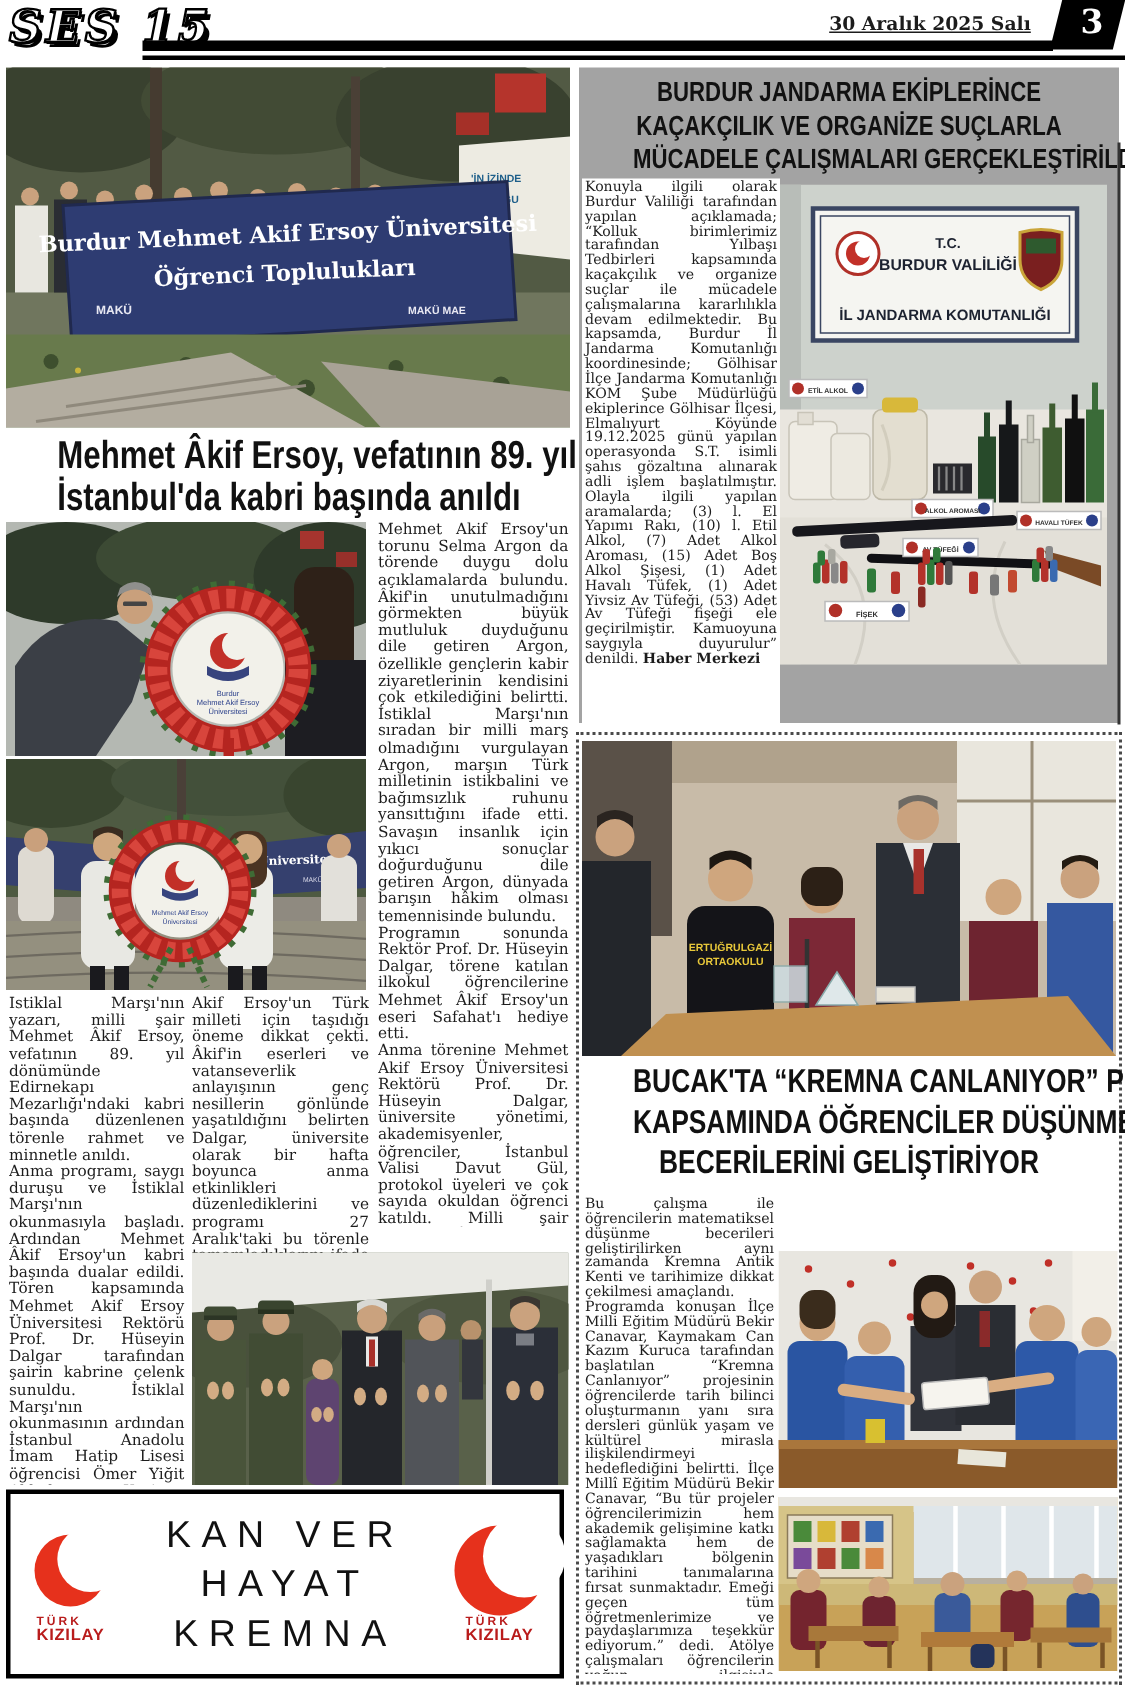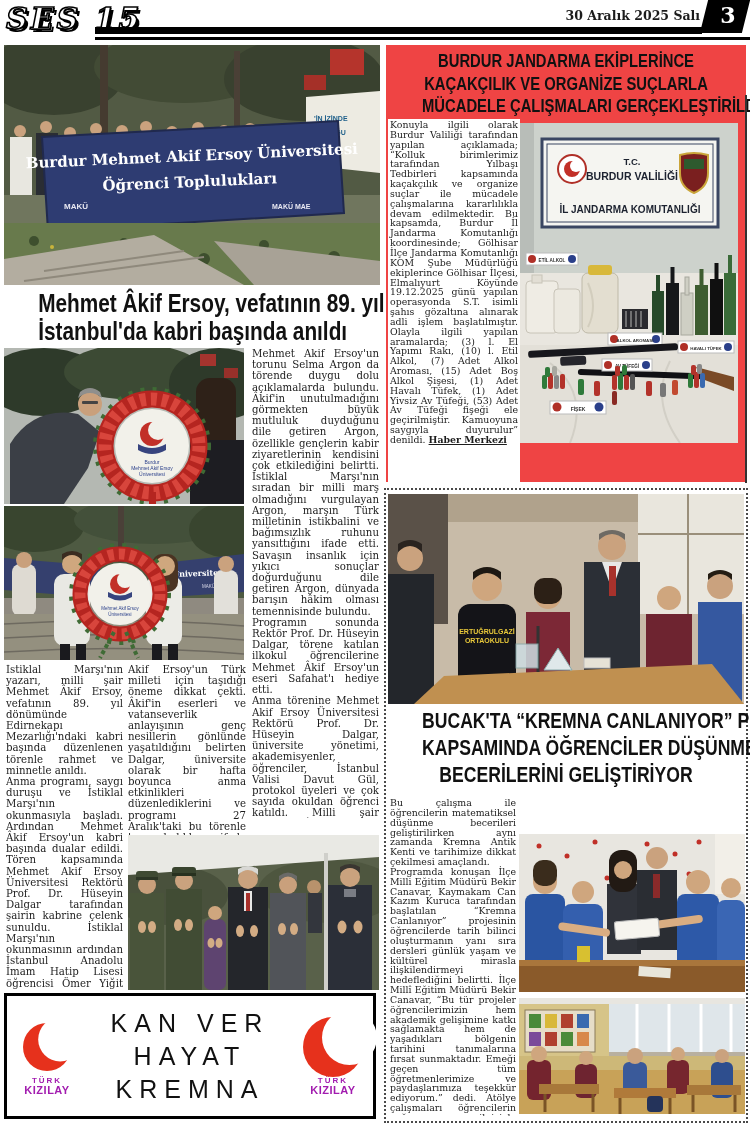--- a/index.html
+++ b/index.html
@@ -6,57 +6,57 @@
   .page{position:relative;width:750px;height:1125px;background:#fff;overflow:hidden;
         font-family:"DejaVu Serif",serif;color:#1c1c1c;padding-left:44px;}
   .abs{position:absolute;}
 
   
   .brand{left:6px;top:1px;font-size:30px;font-weight:bold;font-style:italic;
          letter-spacing:3px;color:#fff;-webkit-text-stroke:1.6px #000;
          text-shadow:3px 3px 0 #000,1px 1px 0 #000;font-family:"DejaVu Serif",serif;}
   .rule-thick{left:95px;top:27px;width:607px;height:7px;background:#000;}
   .rule-thin{left:95px;top:37px;width:655px;height:2.5px;background:#000;}
-  .date{left:540px;top:8px;width:160px;text-align:right;font-size:12.5px;font-weight:bold;}
+  .date{left:540px;top:8px;width:160px;text-align:center;font-size:12.5px;font-weight:bold;text-decoration:underline;}
   .pagebox{left:704px;top:0;width:42px;height:33px;background:#000;transform:skewX(-14deg);}
   .pagenum{left:716px;top:2px;width:24px;text-align:center;color:#fff;font-size:22px;font-weight:bold;}
 
   
   .hl{font-family:"Liberation Sans",sans-serif;font-weight:bold;color:#111;text-align:center;}
   .hl-line{display:block;white-space:nowrap;transform:scaleX(0.8);transform-origin:50% 50%;}
   .memorial-hl{left:0;top:289px;width:382px;font-size:26px;line-height:28px;}
   .jandarma-hl{left:0;top:5px;width:360px;font-size:18.5px;line-height:22.5px;}
   .kremna-hl{left:0;top:217px;width:360px;font-size:22px;line-height:27px;}
 
   
   .col{font-size:10.2px;line-height:11.2px;text-align:justify;overflow:hidden;}
   .col p{margin:0;}
   .col-sm{font-size:9.4px;line-height:9.85px;text-align:justify;overflow:hidden;}
   .col-sm p{margin:0;}
-  .col-sm .byl{font-weight:bold;text-decoration:underline;}
+  .col-sm .byl{font-weight:bold;}
 
   
-  .jpanel{left:386px;top:45px;width:360px;height:437px;background:#ef4444;}
+  .jpanel{left:386px;top:45px;width:360px;height:437px;background:#a3a3a3;}
   .jtext{left:2px;top:74px;width:128px;height:362px;background:#fff;padding:1px 2px;}
   .kbox{left:384px;top:488px;width:360px;height:631px;border:2px dotted #4a4a4a;background:#fff;}
   .ktext{left:4px;top:308px;width:126px;height:318px;}
   .edge-line{left:745px;top:95px;width:2px;height:388px;background:#333;}
 
   
   .photo{display:block;}
 
   
   .kizilay{left:4px;top:993px;width:372px;height:126px;border:3px solid #000;background:#fff;
            display:flex;align-items:center;justify-content:space-between;box-sizing:border-box;padding:0 10px;}
   .kz-logo{display:flex;flex-direction:column;align-items:center;}
   .crescent{position:relative;width:60px;height:60px;}
   .crescent::before{content:"";position:absolute;inset:0;border-radius:50%;background:#e6311c;}
   .crescent::after{content:"";position:absolute;left:19px;top:-7px;width:55px;height:55px;border-radius:50%;background:#fff;}
   .crescent.sm{transform:scale(0.8);}
-  .kz-t{font-family:"Liberation Sans",sans-serif;font-weight:bold;color:#a21caf;text-align:center;line-height:1;}
+  .kz-t{font-family:"Liberation Sans",sans-serif;font-weight:bold;color:#b91c1c;text-align:left;line-height:1;}
   .kz-t .t1{display:block;font-size:8px;letter-spacing:2px;}
   .kz-t .t2{display:block;font-size:11px;letter-spacing:0.5px;}
   .kz-text{font-family:"Liberation Sans",sans-serif;font-weight:normal;color:#111;
            font-size:25px;letter-spacing:7px;text-align:center;line-height:33px;}
 </style>
 </head>
 <body>
 
 <div class="page">
 

